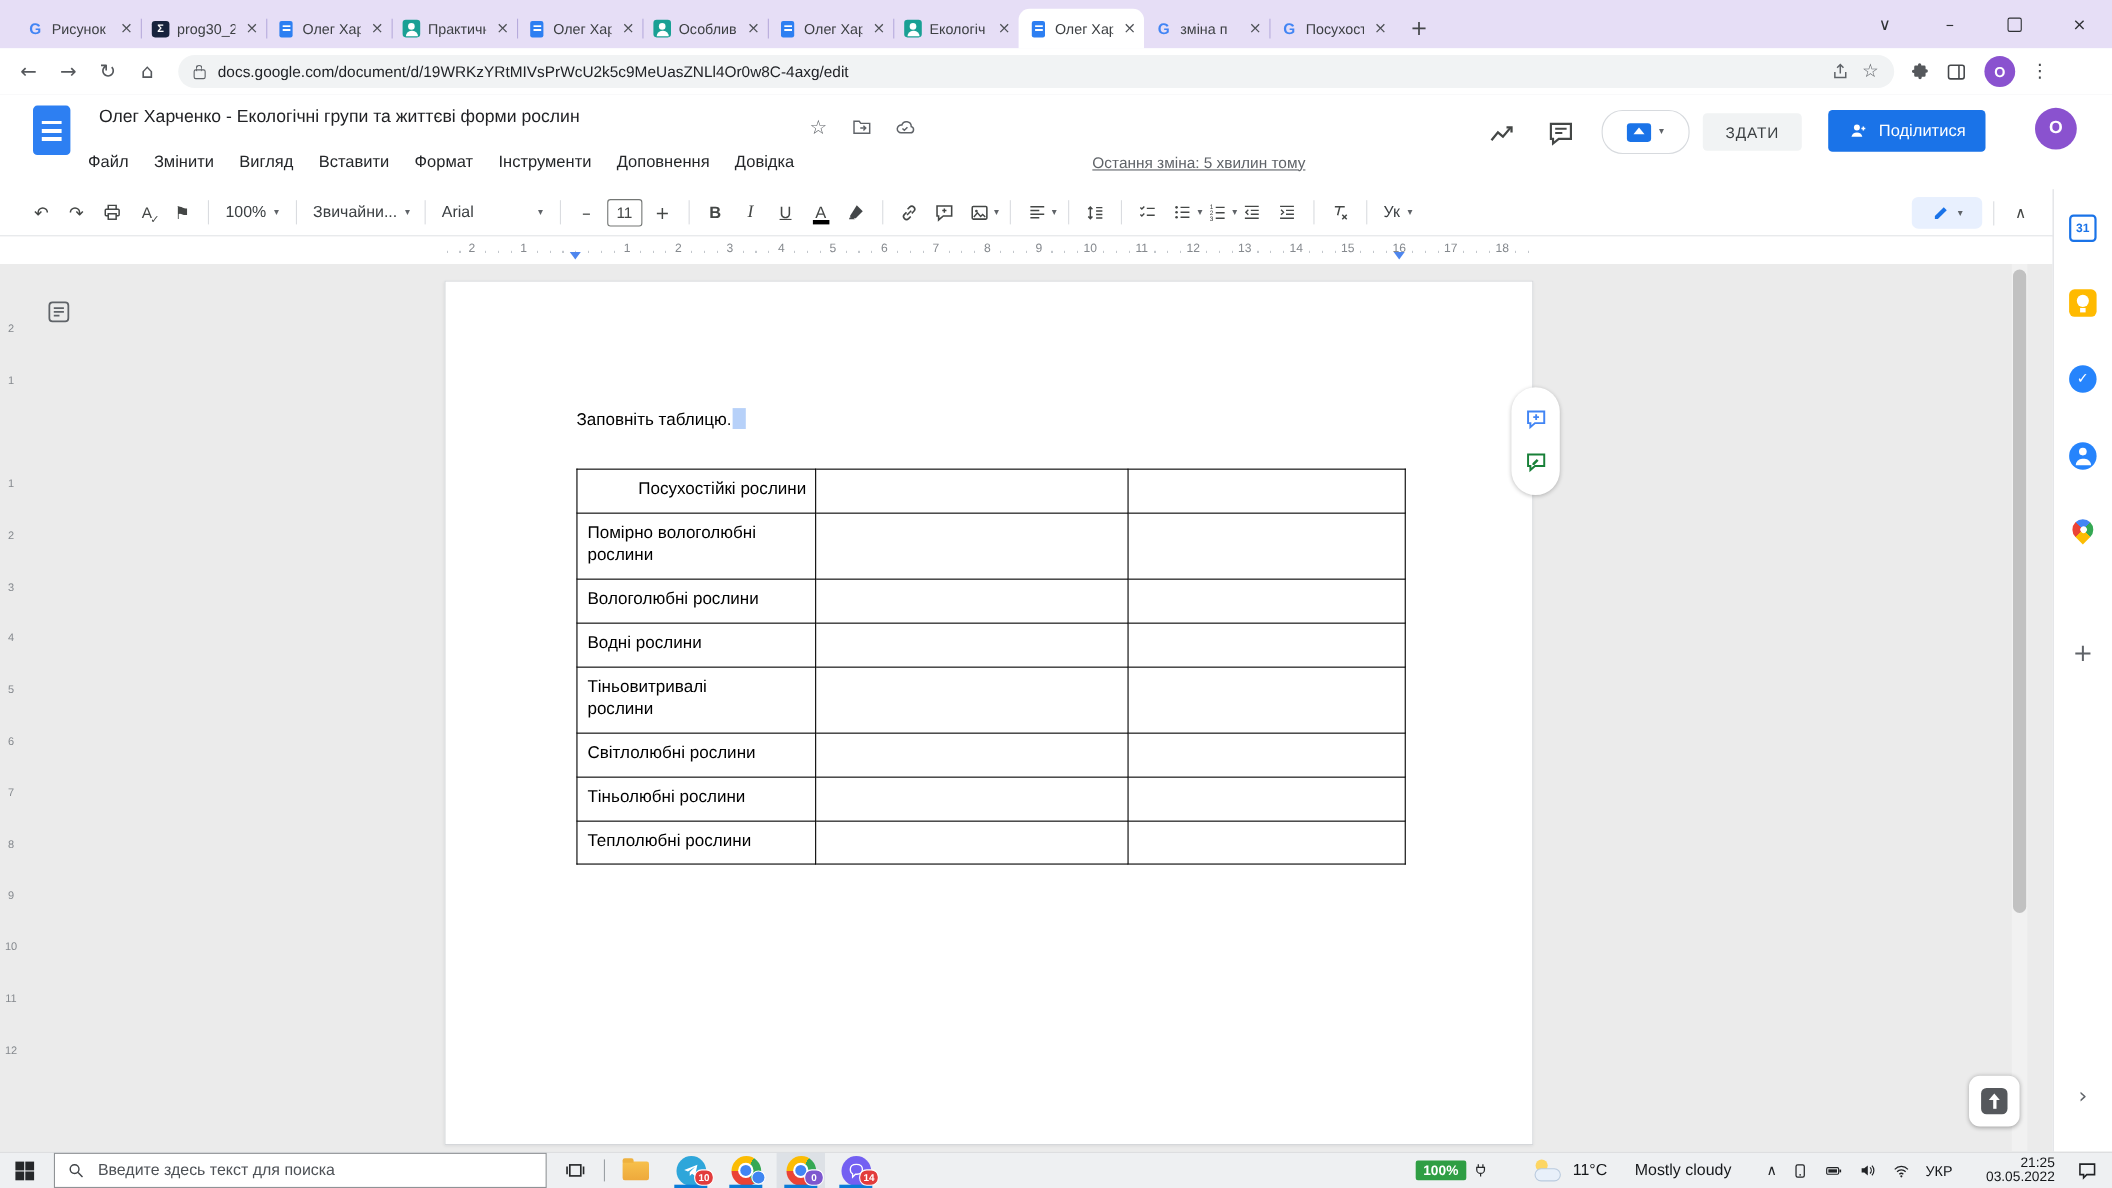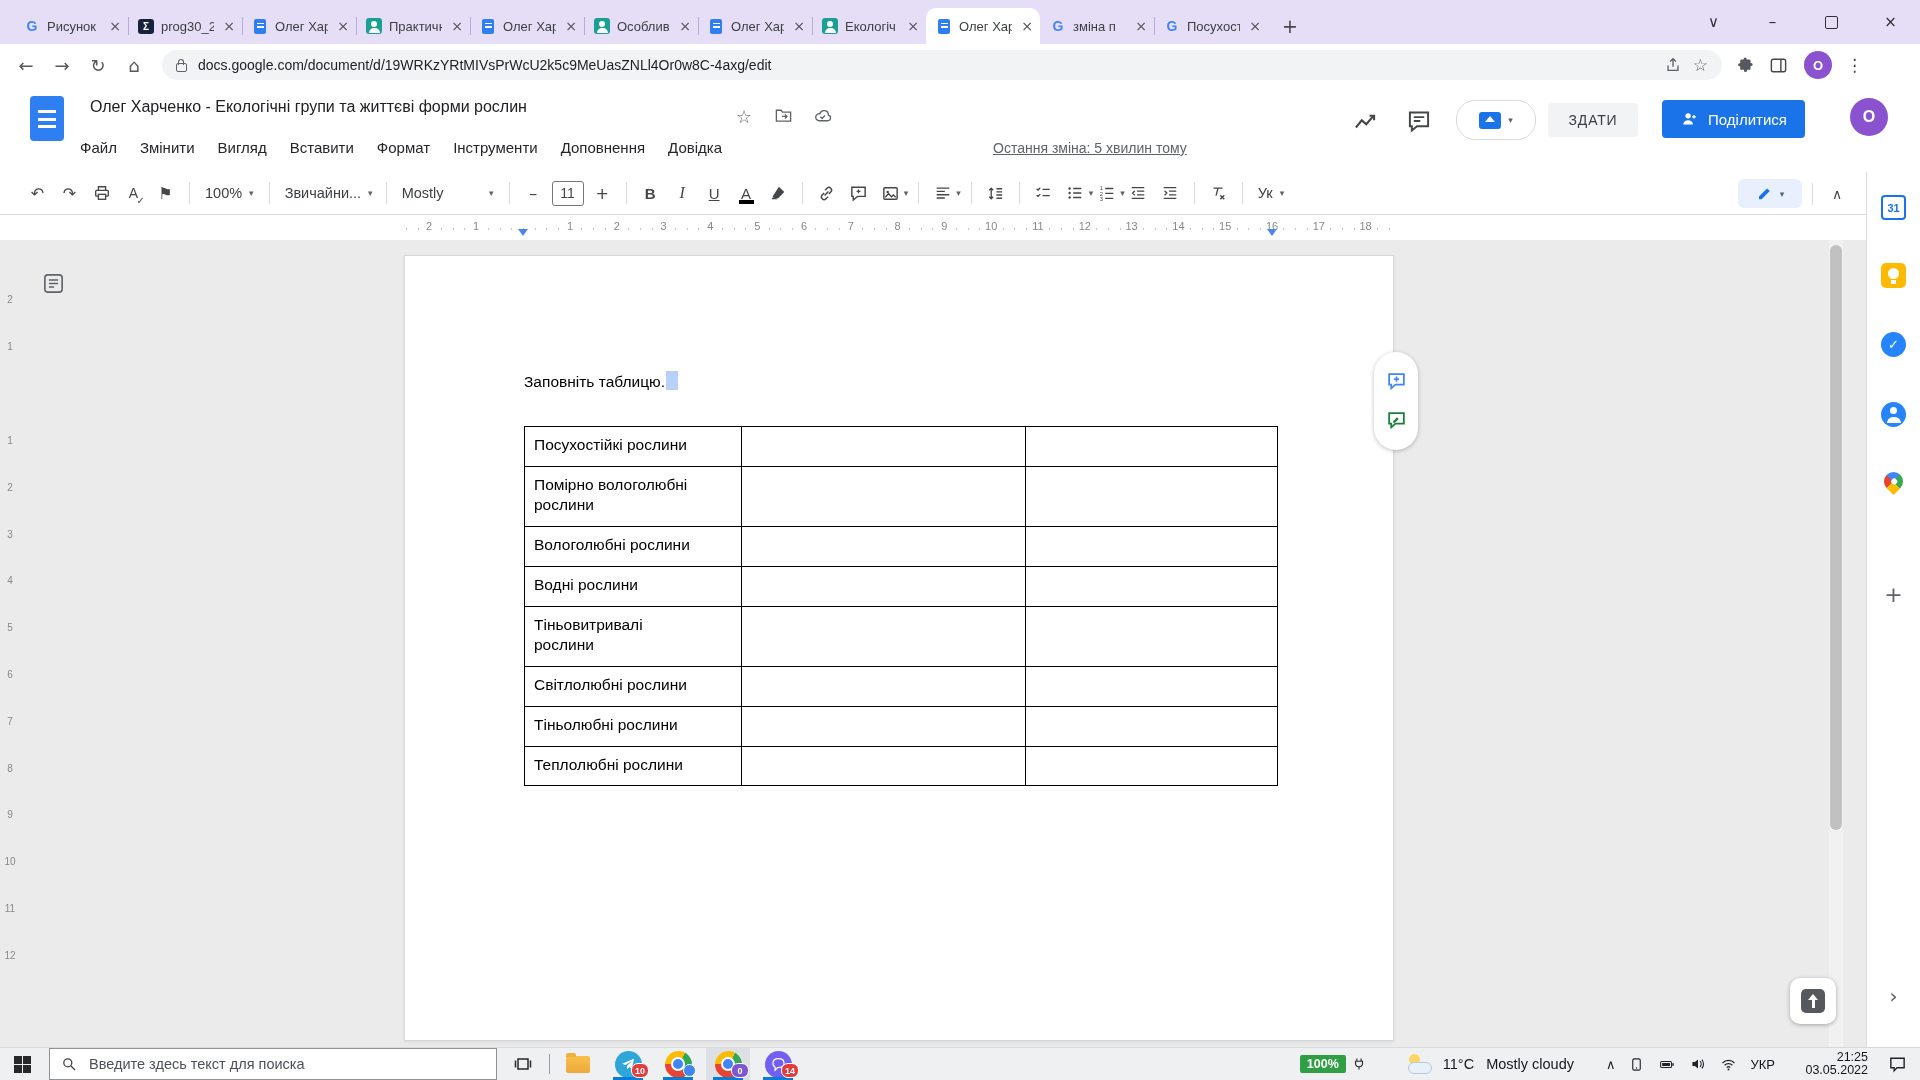--- a/index.html
+++ b/index.html
@@ -171,21 +171,21 @@
          padding:0 2px;z-index:2;}
   .badge.purple{background:#7d57cf;}
   .dot-blue{position:absolute;right:4px;bottom:3px;width:11px;height:11px;border-radius:50%;background:#3f86f2;border:1.5px solid #fff;z-index:2;}
   .trayright{margin-left:auto;display:flex;align-items:center;}
   .battpill{background:#2f9e44;color:#fff;font-size:12.5px;font-weight:700;padding:2px 7px;border-radius:2px;}
   .plug{margin-left:6px;color:#26282a;}
   .weatheric{margin-left:40px;position:relative;width:27px;height:22px;}
   .weatheric .sun{position:absolute;left:3px;top:1px;width:11px;height:11px;border-radius:50%;background:#fdd663;}
   .weatheric .cloud{position:absolute;left:2px;bottom:1px;width:22px;height:10px;border-radius:10px;background:#e8f0fa;border:1px solid #b9cade;}
   .wtemp{margin-left:10px;font-size:14.5px;color:#15171a;}
-  .wcond{margin-left:12px;font-size:14.5px;color:#15171a;}
+  .wcond{margin-left:25px;font-size:14.5px;color:#15171a;}
   .trayic{margin-left:14px;color:#212326;}
   .lang{margin-left:13px;font-size:13px;color:#15171a;}
   .clock{margin-left:13px;width:80px;text-align:right;font-size:12.5px;line-height:13.5px;color:#15171a;}
   .action{margin:0 13px 0 20px;color:#212326;}
 </style>
 </head>
 <body>
 
 <div id="screen">
 
@@ -365,21 +365,21 @@
         <span>100%</span>
         <span class="dd glyph">▾</span>
       </span>
     <span class="tbdiv"></span>
     <span class="tbsel" style="width:86px;justify-content:space-between">
         <span>Звичайни...</span>
         <span class="dd glyph">▾</span>
       </span>
     <span class="tbdiv"></span>
     <span class="tbsel" style="width:92px;justify-content:space-between">
-        <span>Mostly</span>
+        <span>Arial</span>
         <span class="dd glyph">▾</span>
       </span>
     <span class="tbdiv"></span>
     <span class="tbi glyph">–</span>
     <span class="fsbox">11</span>
     <span class="tbi glyph">+</span>
     <span class="tbdiv"></span>
     <span class="tbi tb-b">B</span>
     <span class="tbi tb-i">I</span>
     <span class="tbi tb-u">U</span>
@@ -500,21 +500,21 @@
       <div class="para">
         <span>Заповніть таблицю.</span><span class="selbox"></span>
       </div>
       <table class="doctable">
         <colgroup>
             <col style="width:217px">
             <col style="width:284px">
             <col style="width:252px">
           </colgroup>
         <tbody id="tbody">
-            <tr style="height: 40px;">
+            <tr style="height: 40px; text-align: right;">
               <td>
                 <div>Посухостійкі рослини</div>
               </td>
               <td></td>
               <td></td>
             </tr>
             <tr style="height: 60px;">
               <td>
                 <div>Помірно вологолюбні</div>
                 <div>рослини</div>

